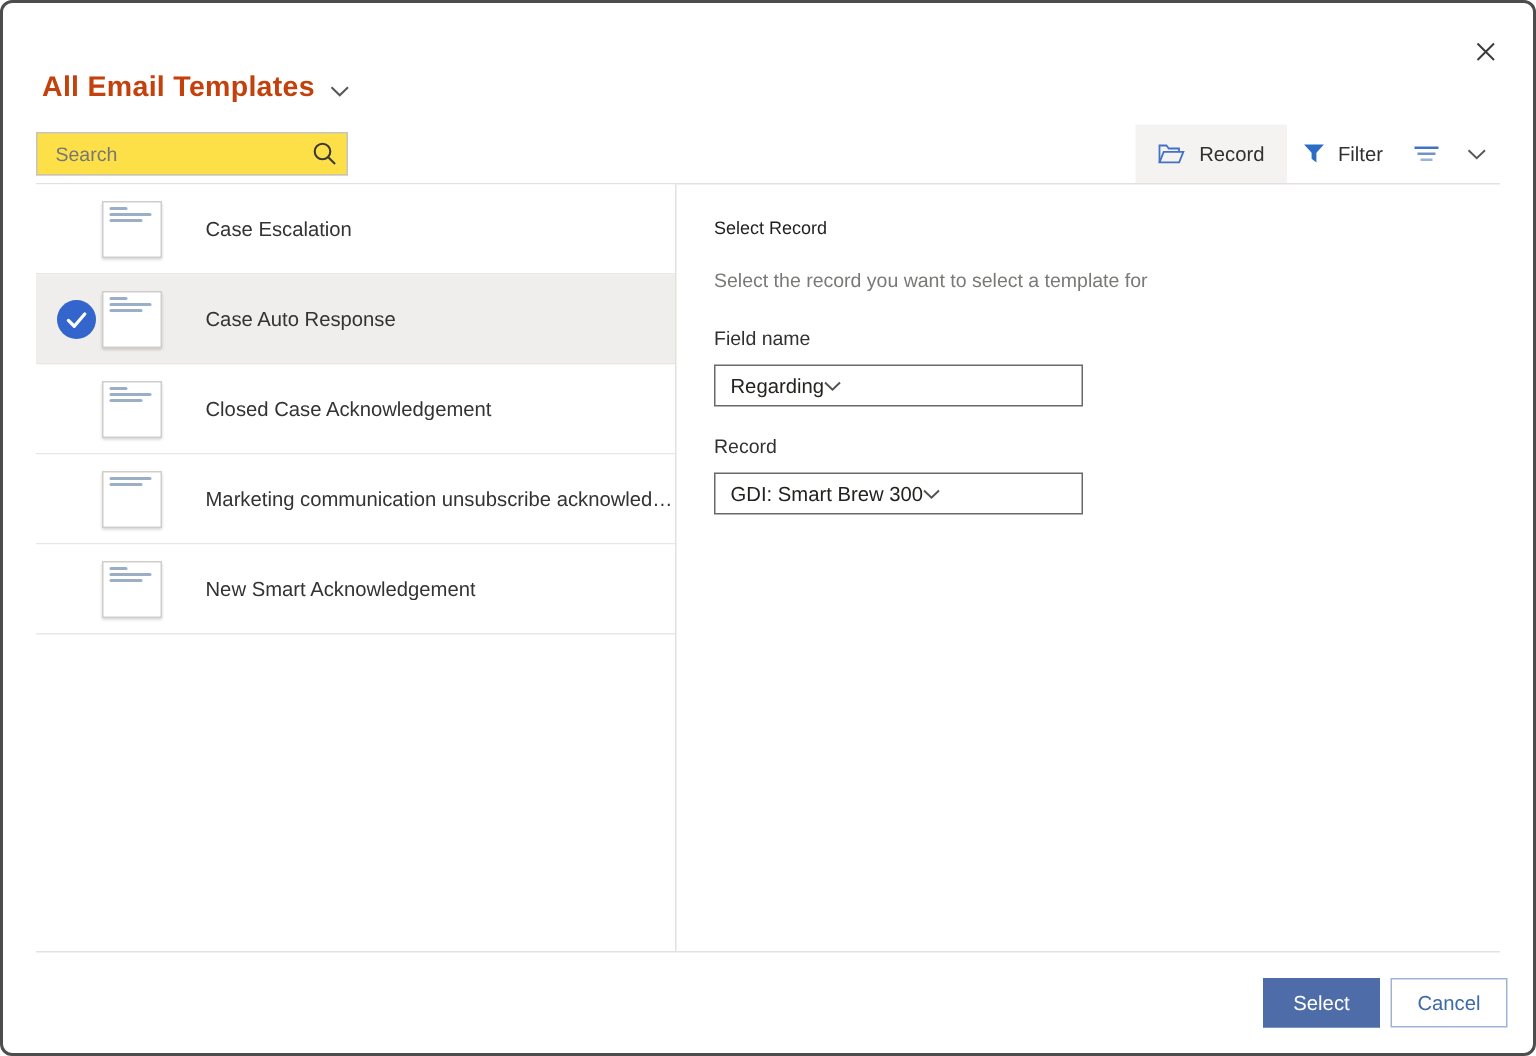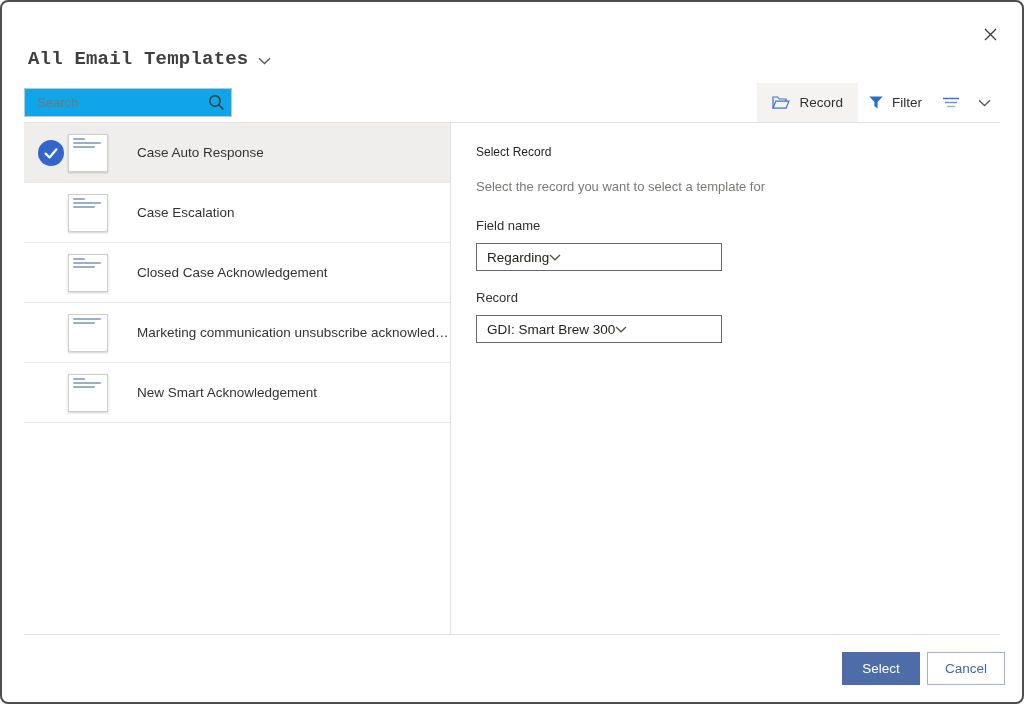--- a/index.html
+++ b/index.html
@@ -28,25 +28,25 @@
   .close-btn{
     position:absolute;top:21px;right:21px;width:22px;height:22px;
     background:none;border:none;padding:0;cursor:pointer;
     display:flex;align-items:center;justify-content:center;
   }
   
   .title-row{
     position:absolute;left:26px;top:44px;height:26px;
     display:flex;align-items:center;gap:10px;cursor:pointer;
   }
-  .title{font-size:19px;font-weight:700;color:#404040;letter-spacing:.2px;font-family:Liberation Mono, monospace;}
+  .title{font-size:19px;font-weight:700;color:#c2410c;letter-spacing:.2px;}
   
   .search{
     position:absolute;left:22px;top:86px;width:208px;height:29px;
-    border:1px solid #c6c4c2;background:#0ea5e9;display:flex;align-items:center;
+    border:1px solid #c6c4c2;background:#fde047;display:flex;align-items:center;
   }
   .search input{
     border:none;outline:none;flex:1;min-width:0;height:100%;
     padding:0 0 0 12px;font-size:13px;color:#333;
     font-family:inherit;background:transparent;
   }
   .search input::placeholder{color:#767676;}
   .search .sicon{width:30px;display:flex;justify-content:center;align-items:center;cursor:pointer;}
   
   .toolbar{
@@ -160,20 +160,30 @@
             <path d="M1 1.2l5.5 5.3L12 1.2" fill="none" stroke="#5a5856" stroke-width="1.3"></path>
           </svg>
       </span>
     </button>
   </div>
 
   <div class="top-divider"></div>
 
   <div class="list">
 
+    <div class="row">
+      <span class="check"></span>
+      <span class="doc">
+          <i class="l1"></i>
+          <i class="l2"></i>
+          <i class="l3"></i>
+        </span>
+      <span class="row-label">Case Escalation</span>
+    </div>
+
     <div class="row selected">
       <span class="check">
         <svg width="26" height="26" viewBox="0 0 26 26">
             <circle cx="13" cy="13" r="13" fill="#3365cd"></circle>
             <path d="M7.6 13.6l3.9 3.9 7-8.2" stroke="#fff" stroke-width="2.2" fill="none" stroke-linecap="round" stroke-linejoin="round"></path>
           </svg>
       </span>
       <span class="doc">
           <i class="l1"></i>
           <i class="l2"></i>
@@ -182,30 +192,20 @@
       <span class="row-label">Case Auto Response</span>
     </div>
 
     <div class="row">
       <span class="check"></span>
       <span class="doc">
           <i class="l1"></i>
           <i class="l2"></i>
           <i class="l3"></i>
         </span>
-      <span class="row-label">Case Escalation</span>
-    </div>
-
-    <div class="row">
-      <span class="check"></span>
-      <span class="doc">
-          <i class="l1"></i>
-          <i class="l2"></i>
-          <i class="l3"></i>
-        </span>
       <span class="row-label">Closed Case Acknowledgement</span>
     </div>
 
     <div class="row">
       <span class="check"></span>
       <span class="doc">
           <i class="l2"></i>
           <i class="l3"></i>
         </span>
       <span class="row-label">Marketing communication unsubscribe acknowledge...</span>

